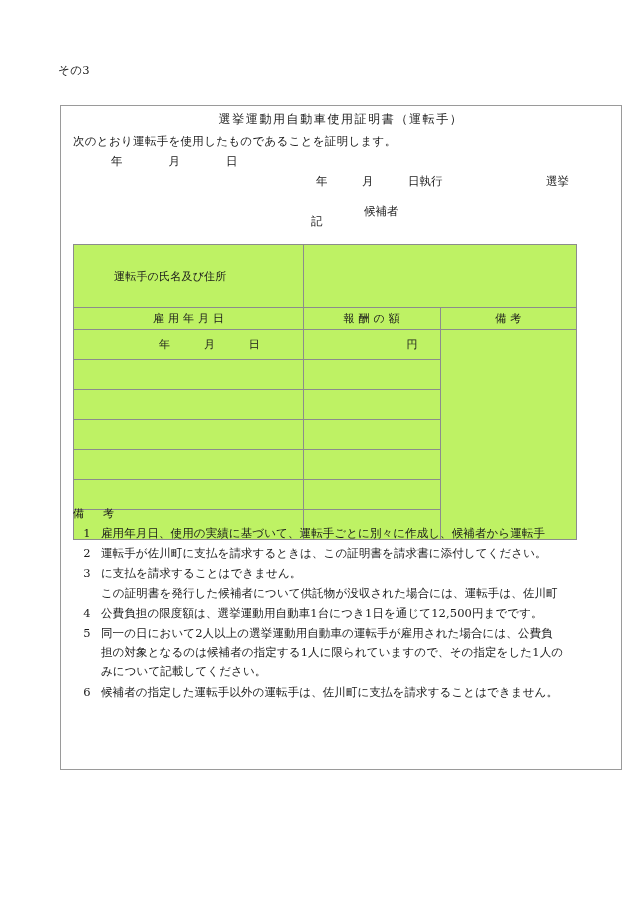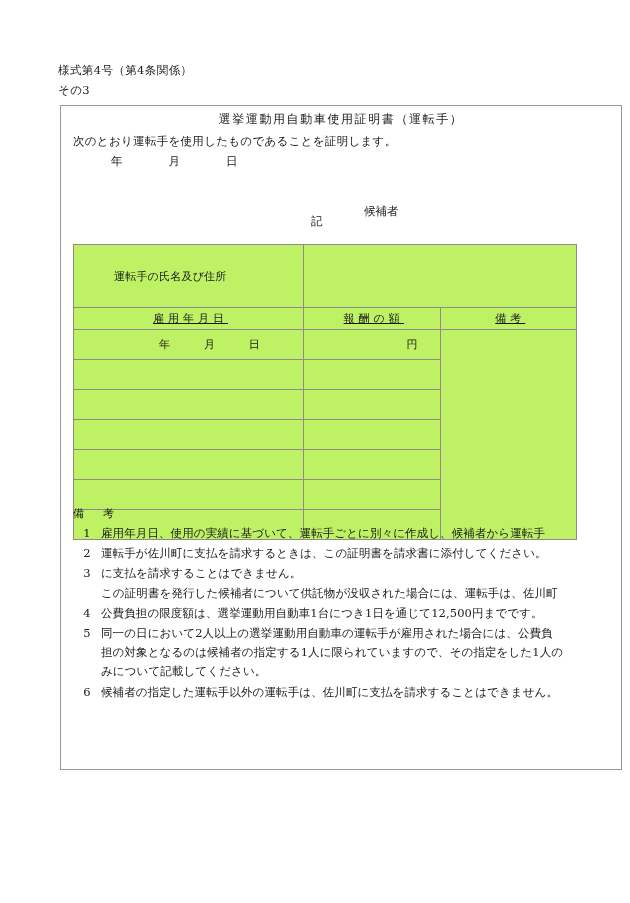--- a/index.html
+++ b/index.html
@@ -129,21 +129,20 @@
   }
   .cell-name-blank {
     height: 62px;
   }
   .cell-head {
     height: 21px;
     text-align: center;
     letter-spacing: 4px;
     text-indent: 4px;
     white-space: pre;
-    text-decoration: underline;
   }
   .cell-row {
     height: 29px;
   }
   .cell-date-first {
     height: 29px;
     text-align: center;
     padding-left: 42px !important;
     letter-spacing: 0.2px;
     white-space: pre;
@@ -190,33 +189,33 @@
   }
   .note-body .cont {
     display: block;
     text-indent: -0.0em;
   }
 </style>
 </head>
 <body>
 
 <div class="doc-meta">
-  <div class="meta-line">様式第4号（第4条関係）</div>
   <div class="meta-line">その3</div>
 </div>
 
 <div class="page-frame">
   <div class="inner">
 
     <div class="form-title">選挙運動用自動車使用証明書（運転手）</div>
 
     <div class="lead-line">次のとおり運転手を使用したものであることを証明します。</div>
 
     <div class="date-blank-left">年　　　　月　　　　日</div>
 
+    <div class="exec-line">年　　　月　　　日執行　　　　　　　　　選挙</div>
 
     <div class="candidate-line">候補者</div>
 
     <div class="ki-line">記</div>
 
     <table class="form-table">
       <tbody>
         <tr>
           <td class="col-a cell-name-label">運転手の氏名及び住所</td>
           <td class="cell-name-blank" colspan="2"></td>

